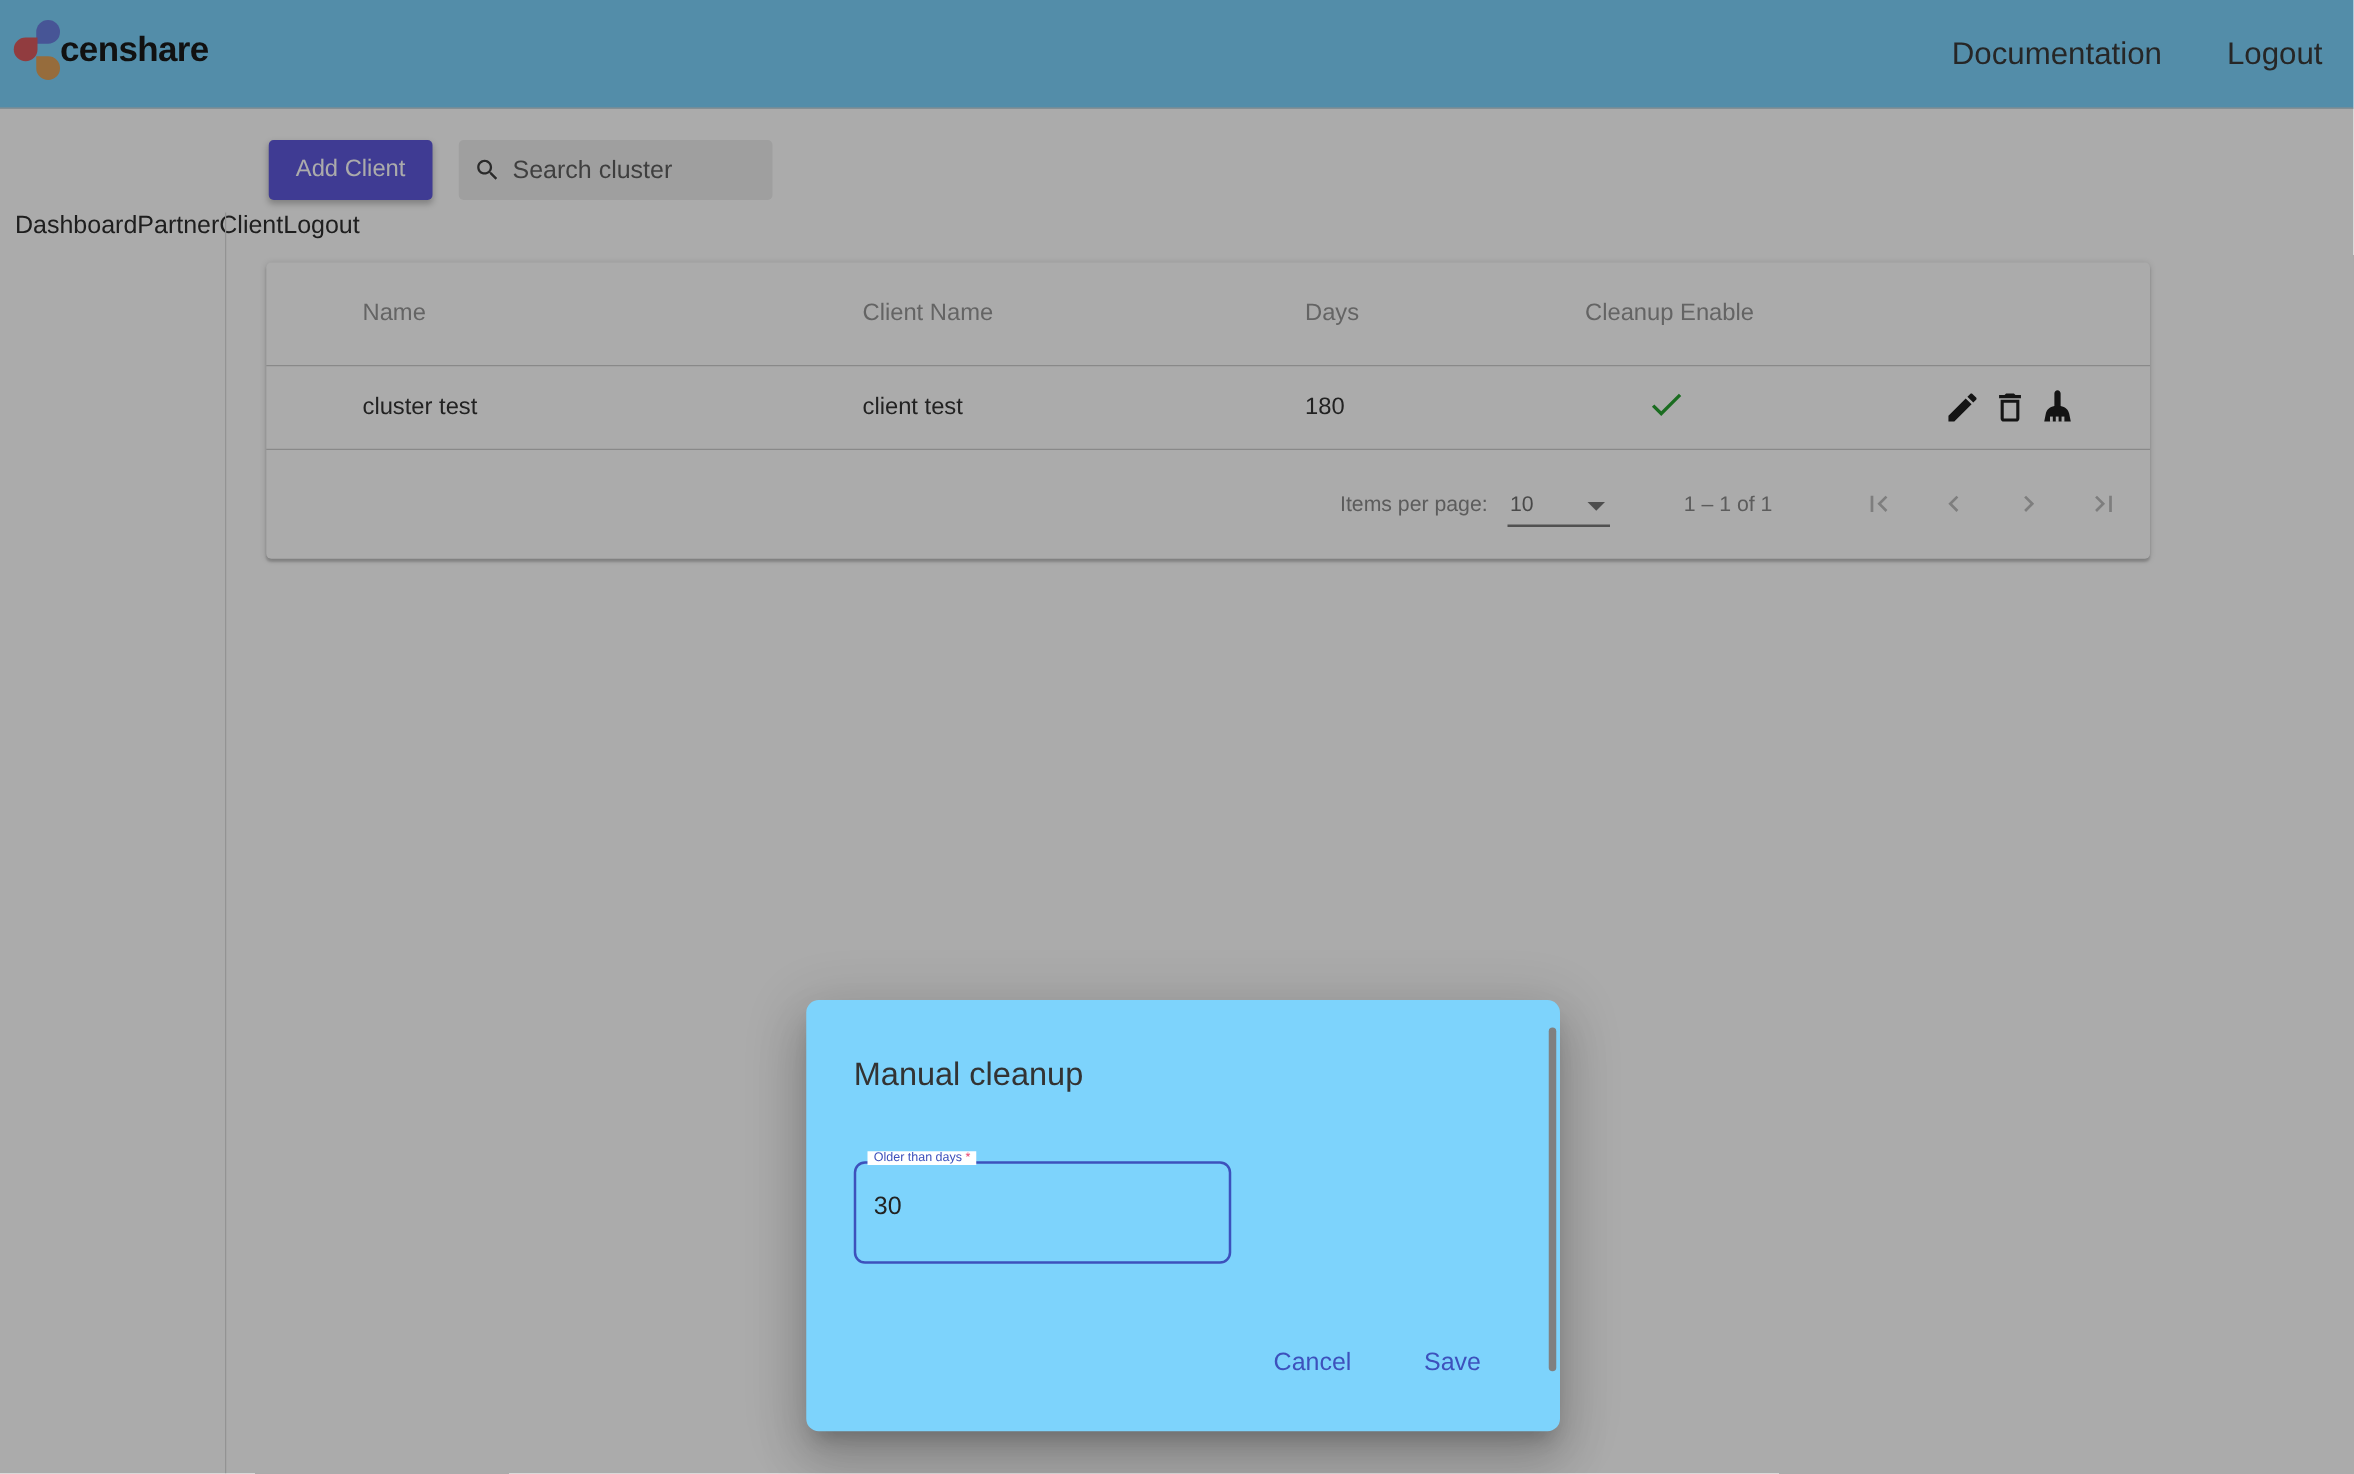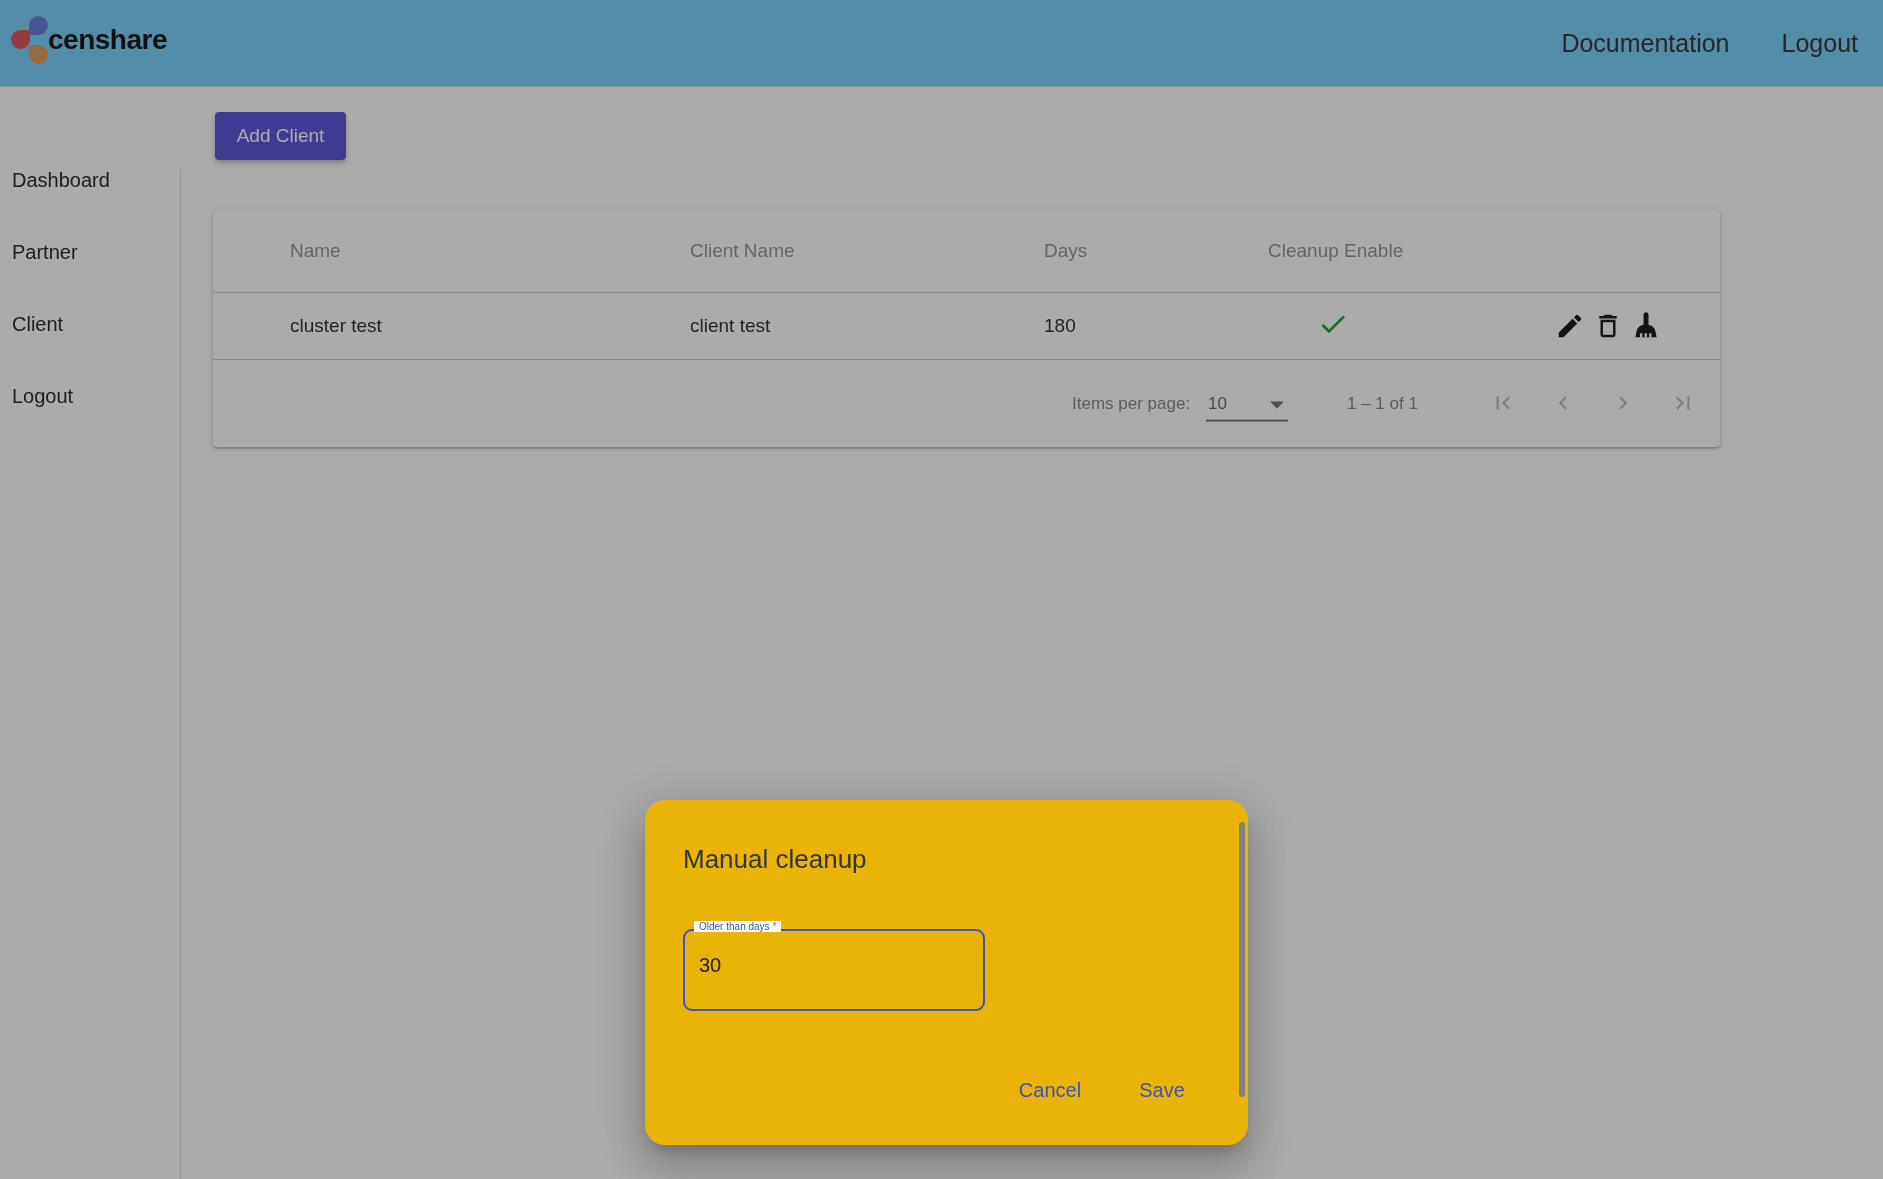--- a/index.html
+++ b/index.html
@@ -13,21 +13,21 @@
   .petal.blue{left:19px;top:2px;background:#6b7fe0;border-radius:50% 50% 50% 0;}
   .petal.red{left:1px;top:16px;background:#d95a5e;border-radius:50% 0 50% 50%;}
   .petal.orange{left:19px;top:31px;background:#e0a15a;border-radius:0 50% 50% 50%;}
   .logo-text{font-size:28px;font-weight:700;color:#1a1a1a;letter-spacing:-0.5px;margin-left:-2px;}
   .header-nav{position:absolute;right:25px;top:0;height:87px;display:flex;align-items:center;gap:52px;}
   .header-link{font-size:25px;color:#3a3a3a;text-decoration:none;cursor:pointer;}
 
   
   .sidebar{position:absolute;left:0;top:87px;width:180px;bottom:0;}
   .sidebar-divider{position:absolute;left:180px;top:170px;bottom:0;width:1px;background:#dcdcdc;}
-  .side-items{position:absolute;left:12px;top:79px;display:flex;flex-direction:column;gap:44px;}
+  .side-items{position:absolute;left:12px;top:79px;display:flex;flex-direction:row;}
   .side-item{font-size:20px;color:#2e2e2e;height:28px;line-height:28px;cursor:pointer;}
 
   
   .add-btn{position:absolute;left:215px;top:112px;width:131px;height:48px;border:none;border-radius:4px;
     background:var(--primary,#5f58dc);color:#fff;font-size:19px;font-family:inherit;cursor:pointer;
     box-shadow:0 3px 5px rgba(0,0,0,.25);}
   .search-box{position:absolute;left:367px;top:112px;width:251px;height:48px;background:#ededed;border-radius:4px;
     display:flex;align-items:center;padding-left:12px;box-sizing:border-box;gap:7px;}
   .search-box svg{flex:0 0 auto;}
   .search-input{border:none;background:transparent;outline:none;font-size:20px;font-family:inherit;color:#333;width:190px;}
@@ -56,21 +56,21 @@
   .pg-size{position:absolute;left:2px;top:2px;font-size:17px;color:#6e6e6e;}
   .pg-caret{position:absolute;right:4px;top:10px;width:0;height:0;border-left:7px solid transparent;
     border-right:7px solid transparent;border-top:7px solid #757575;}
   .pg-range{position:absolute;left:1134px;top:50%;transform:translateY(-46%);font-size:17px;color:#8a8a8a;}
   .pg-nav{position:absolute;left:1277px;top:0;bottom:0;display:flex;align-items:center;gap:34px;}
   .pg-btn{width:26px;height:26px;border:none;background:transparent;padding:0;color:#bdbdbd;cursor:default;}
   .pg-btn svg{width:26px;height:26px;fill:currentColor;}
 
   
   .backdrop{position:absolute;inset:0;background:var(--backdrop,rgba(0,0,0,0.33));z-index:50;}
-  .dialog{position:absolute;left:645px;top:800px;width:603px;height:345px;background:#eab308;border-radius:20px;z-index:60;
+  .dialog{position:absolute;left:645px;top:800px;width:603px;height:345px;background:#7dd3fc;border-radius:10px;z-index:60;
     box-shadow:0 11px 15px -7px rgba(0,0,0,.2),0 24px 38px 3px rgba(0,0,0,.14),0 9px 46px 8px rgba(0,0,0,.12);}
   .dialog-title{position:absolute;left:38px;top:44px;margin:0;font-size:26px;font-weight:400;color:#333;}
   .field{position:absolute;left:38px;top:129px;width:302px;height:82px;border:2px solid var(--dialog-accent,#3f51b5);
     border-radius:9px;box-sizing:border-box;}
   .field-label{position:absolute;left:9px;top:-10px;background:#fff;padding:0 5px;font-size:10px;
     color:var(--dialog-accent,#3f51b5);white-space:nowrap;}
   .field-label .req{color:var(--required-red,#e8436f);}
   .field-input{position:absolute;left:12px;top:22px;width:260px;border:none;outline:none;background:transparent;
     font-size:20px;color:#222;font-family:inherit;}
   .dialog-actions{position:absolute;left:0;top:270px;width:560px;height:40px;}
@@ -106,20 +106,26 @@
     <div class="side-items">
       <div class="side-item">Dashboard</div>
       <div class="side-item">Partner</div>
       <div class="side-item">Client</div>
       <div class="side-item">Logout</div>
     </div>
   </aside>
   <div class="sidebar-divider"></div>
 
   <button class="add-btn">Add Client</button>
+  <div class="search-box">
+    <svg viewBox="0 0 24 24" width="22" height="22" fill="#3f3f3f">
+        <path d="M15.5 14h-.79l-.28-.27C15.41 12.59 16 11.11 16 9.5 16 5.91 13.09 3 9.5 3S3 5.91 3 9.5 5.91 16 9.5 16c1.61 0 3.09-.59 4.23-1.57l.27.28v.79l5 4.99L20.49 19l-4.99-5zm-6 0C7.01 14 5 11.99 5 9.5S7.01 5 9.5 5 14 7.01 14 9.5 11.99 14 9.5 14z"></path>
+      </svg>
+    <input class="search-input" type="text" placeholder="Search cluster" style="">
+  </div>
 
   <div class="card">
 
     <div class="t-row t-head">
       <span class="cell head-cell c1">Name</span>
       <span class="cell head-cell c2">Client Name</span>
       <span class="cell head-cell c3">Days</span>
       <span class="cell head-cell c4">Cleanup Enable</span>
     </div>
 

